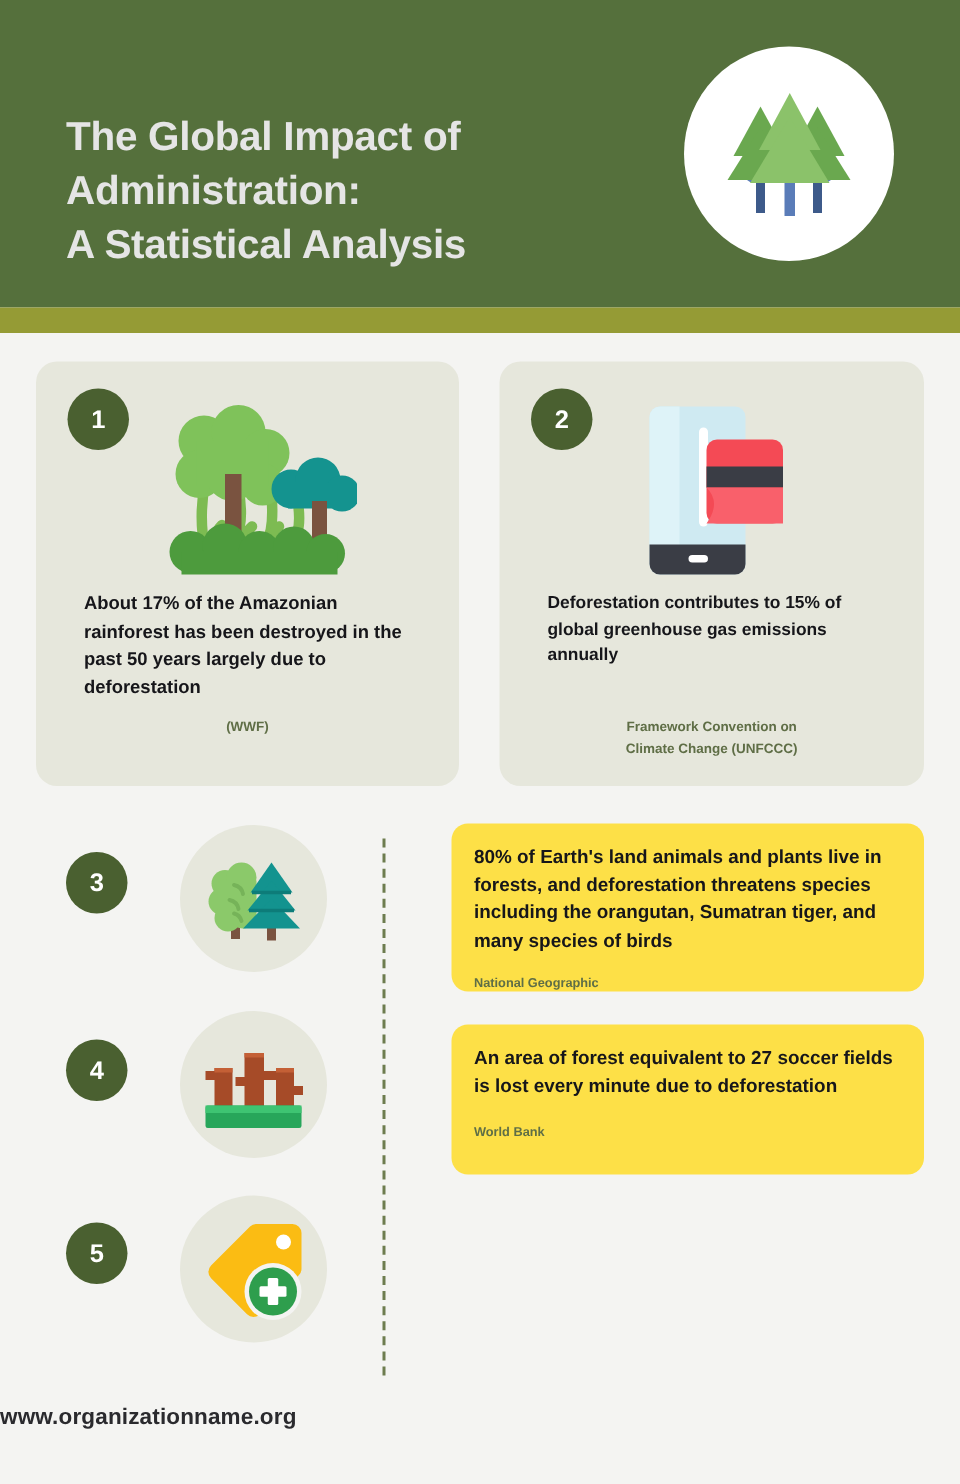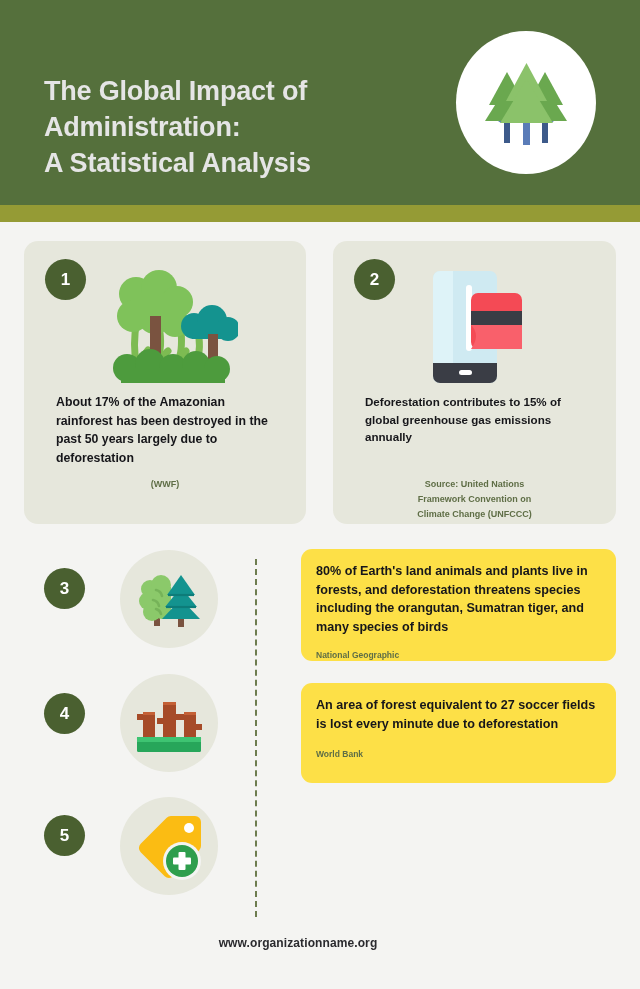--- a/index.html
+++ b/index.html
@@ -192,22 +192,22 @@
   }
   #row-4 .row-source { margin-top: 15px; }
   #row-5 .row-source { margin-top: 14px; }
 
   
   .footer {
     position: absolute;
     left: 0;
     top: 936px;
     width: 596px;
-    text-align: center;
-    font-size: 12px;
+    text-align: left;
+    font-size: 15px;
     font-weight: bold;
     color: #2a2a2e;
     letter-spacing: 0.1px;
   }
 </style>
 </head>
 <body>
 
 <div class="header">
 
@@ -310,21 +310,20 @@
 
       <rect x="56" y="26" width="51" height="56" rx="7" fill="#f44a55"></rect>
       <path d="M56 44 h51 v14 h-51 z" fill="#3a3d45"></path>
       <path d="M56 58 h51 v24 h-51 q10 -14 0 -24 z" fill="#f9606b"></path>
     </svg>
   </div>
 
   <div class="card-stat">Deforestation contributes to 15% of global greenhouse gas emissions annually</div>
 
   <div class="card-source">
-    <div>Source: United Nations</div>
     <div>Framework Convention on</div>
     <div>Climate Change (UNFCCC)</div>
   </div>
 </div>
 
 <div class="divider"></div>
 
 <div class="row" id="row-3">
   <div class="row-badge">3</div>
 

